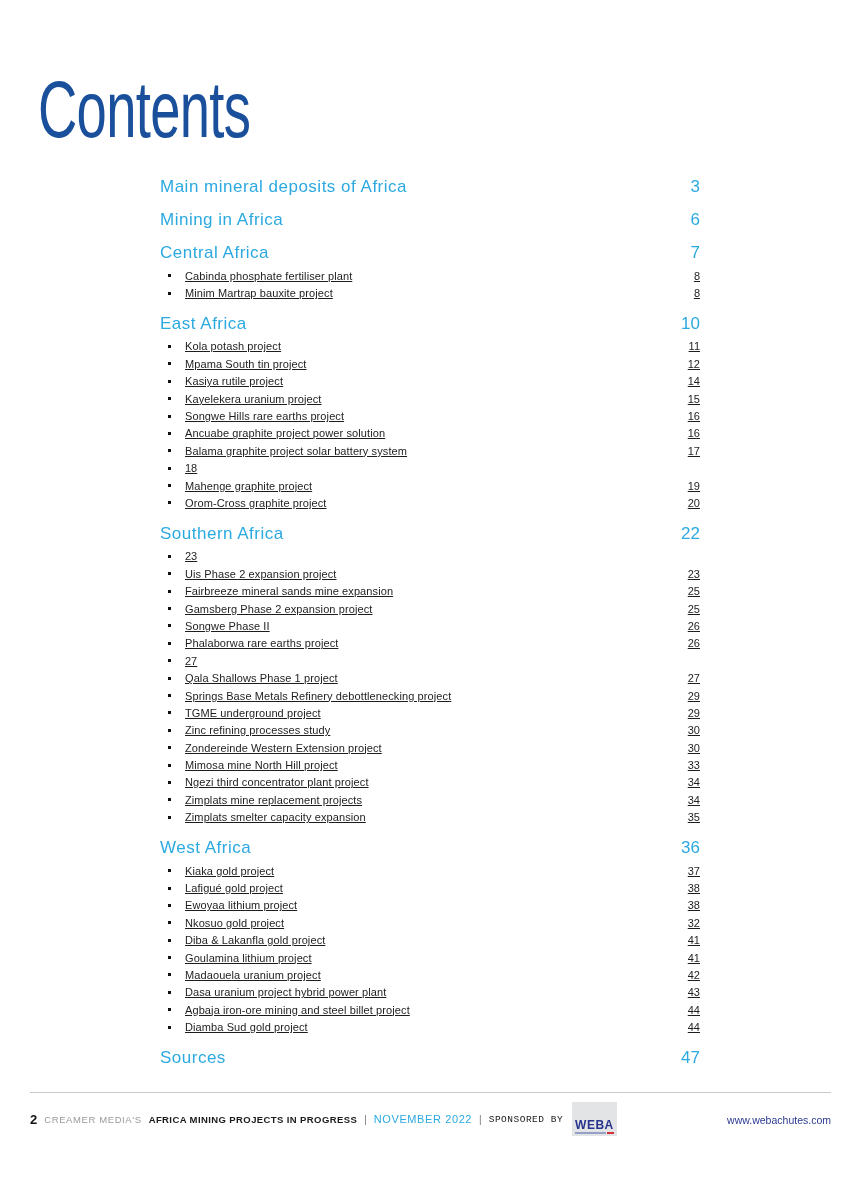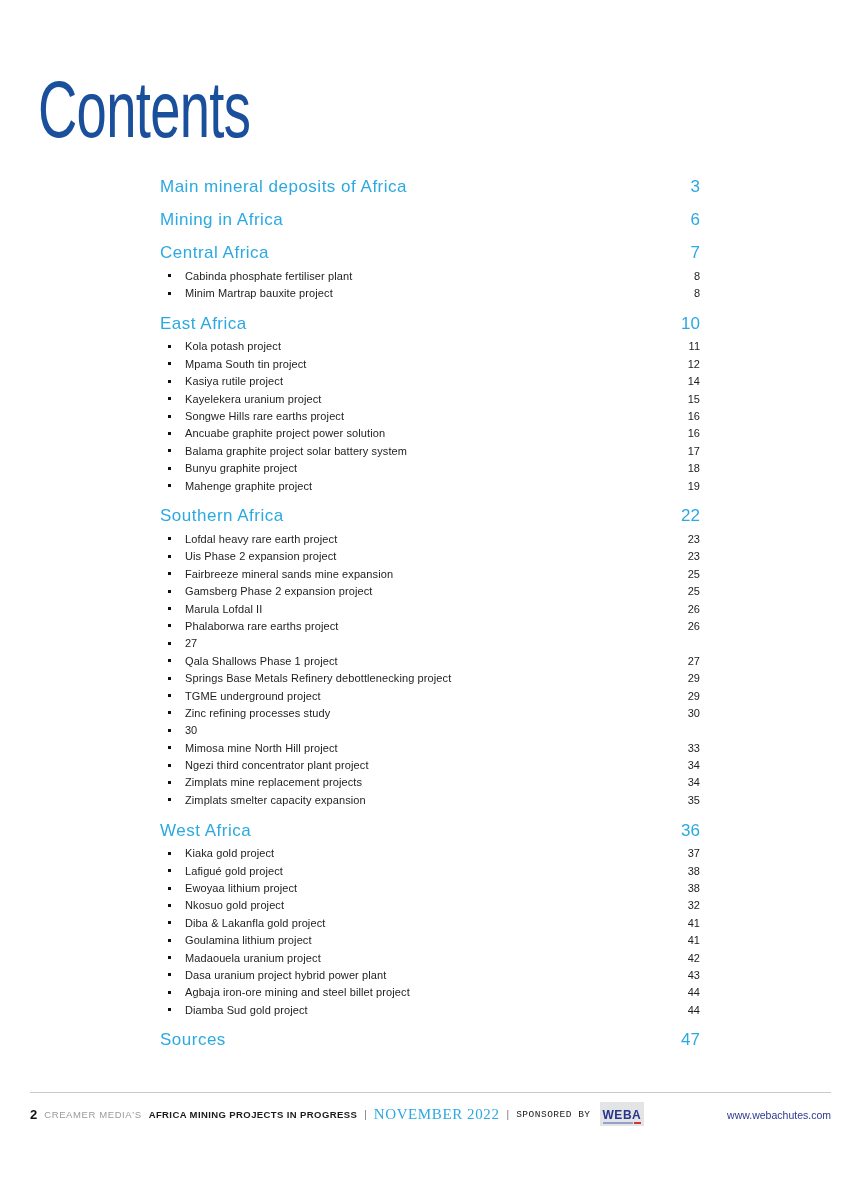--- a/index.html
+++ b/index.html
@@ -22,21 +22,21 @@
   }
   .toc-section + .toc-section{margin-top:11px;}
   .section-head{
     display:flex;justify-content:space-between;align-items:flex-end;
     font-size:17px;line-height:22px;letter-spacing:0.5px;
     color:#2BA9E0;margin-bottom:3px;cursor:pointer;
   }
   .section-page{font-size:17px;letter-spacing:0;}
   .toc-item{
     display:flex;align-items:center;height:17.4px;
-    font-size:11px;color:#1d1d1f;cursor:pointer;
+    font-size:11px;color:#1d1d1f;cursor:pointer;text-decoration:underline;
   }
   .bullet{
     width:3px;height:3px;background:#111;flex:none;
     margin-left:8px;margin-right:14px;
   }
   .item-label{flex:1;letter-spacing:0.1px;}
   .item-page{flex:none;}
   
   .footer-rule{
     position:absolute;left:30px;right:30px;top:1092px;
@@ -44,25 +44,25 @@
   }
   .footer{
     position:absolute;left:30px;right:30px;top:1102px;
     display:flex;align-items:center;
   }
   .footer-left{display:flex;align-items:center;gap:7px;}
   .f-pagenum{font-size:13px;font-weight:bold;color:#111;}
   .f-publisher{font-size:9.5px;color:#9a9a9a;letter-spacing:0.6px;}
   .f-publication{font-size:9.5px;font-weight:bold;color:#1b1b1b;letter-spacing:0.4px;}
   .f-sep{font-size:10px;color:#777;}
-  .f-date{font-size:15px;color:#2BA9E0;letter-spacing:0.6px;font-family:Liberation Serif, serif;}
+  .f-date{font-size:11px;color:#2BA9E0;letter-spacing:0.6px;}
   .f-sponsored{font-size:9.5px;color:#1b1b1b;letter-spacing:0.5px;font-family:Liberation Mono, monospace;}
   .weba{
     display:inline-flex;flex-direction:column;align-items:center;
-    background:#e3e4e6;padding:8px 3px 2px;margin-left:2px;
+    background:#e3e4e6;padding:18px 3px 2px;margin-left:2px;
   }
   .weba-text{
     font-size:12px;line-height:11px;font-weight:bold;
     color:#27348B;letter-spacing:0.5px;
   }
   .weba-tagline{display:flex;width:100%;height:2px;margin-top:1px;}
   .tag-blue{flex:1;background:#94a0c8;}
   .tag-red{width:7px;background:#d2333a;margin-left:1px;}
   .footer-right{margin-left:auto;}
   .f-website{font-size:10.5px;color:#2B3990;text-decoration:none;cursor:pointer;}
@@ -136,57 +136,60 @@
         <span class="item-label">Ancuabe graphite project power solution</span>
         <span class="item-page">16</span>
       </div>
       <div class="toc-item">
         <span class="bullet"></span>
         <span class="item-label">Balama graphite project solar battery system</span>
         <span class="item-page">17</span>
       </div>
       <div class="toc-item">
         <span class="bullet"></span>
-        <span class="item-label">Bunyu graphite project</span>
         <span class="item-page">18</span>
       </div>
       <div class="toc-item">
         <span class="bullet"></span>
         <span class="item-label">Mahenge graphite project</span>
         <span class="item-page">19</span>
       </div>
+      <div class="toc-item">
+        <span class="bullet"></span>
+        <span class="item-label">Orom-Cross graphite project</span>
+        <span class="item-page">20</span>
+      </div>
     </div>
     <div class="toc-section">
       <div class="section-head">
         <span class="section-label">Southern Africa</span>
         <span class="section-page">22</span>
       </div>
       <div class="toc-item">
         <span class="bullet"></span>
-        <span class="item-label">Lofdal heavy rare earth project</span>
         <span class="item-page">23</span>
       </div>
       <div class="toc-item">
         <span class="bullet"></span>
         <span class="item-label">Uis Phase 2 expansion project</span>
         <span class="item-page">23</span>
       </div>
       <div class="toc-item">
         <span class="bullet"></span>
         <span class="item-label">Fairbreeze mineral sands mine expansion</span>
         <span class="item-page">25</span>
       </div>
       <div class="toc-item">
         <span class="bullet"></span>
         <span class="item-label">Gamsberg Phase 2 expansion project</span>
         <span class="item-page">25</span>
       </div>
       <div class="toc-item">
         <span class="bullet"></span>
-        <span class="item-label">Marula Lofdal II</span>
+        <span class="item-label">Songwe Phase II</span>
         <span class="item-page">26</span>
       </div>
       <div class="toc-item">
         <span class="bullet"></span>
         <span class="item-label">Phalaborwa rare earths project</span>
         <span class="item-page">26</span>
       </div>
       <div class="toc-item">
         <span class="bullet"></span>
         <span class="item-page">27</span>
@@ -206,20 +209,21 @@
         <span class="item-label">TGME underground project</span>
         <span class="item-page">29</span>
       </div>
       <div class="toc-item">
         <span class="bullet"></span>
         <span class="item-label">Zinc refining processes study</span>
         <span class="item-page">30</span>
       </div>
       <div class="toc-item">
         <span class="bullet"></span>
+        <span class="item-label">Zondereinde Western Extension project</span>
         <span class="item-page">30</span>
       </div>
       <div class="toc-item">
         <span class="bullet"></span>
         <span class="item-label">Mimosa mine North Hill project</span>
         <span class="item-page">33</span>
       </div>
       <div class="toc-item">
         <span class="bullet"></span>
         <span class="item-label">Ngezi third concentrator plant project</span>

